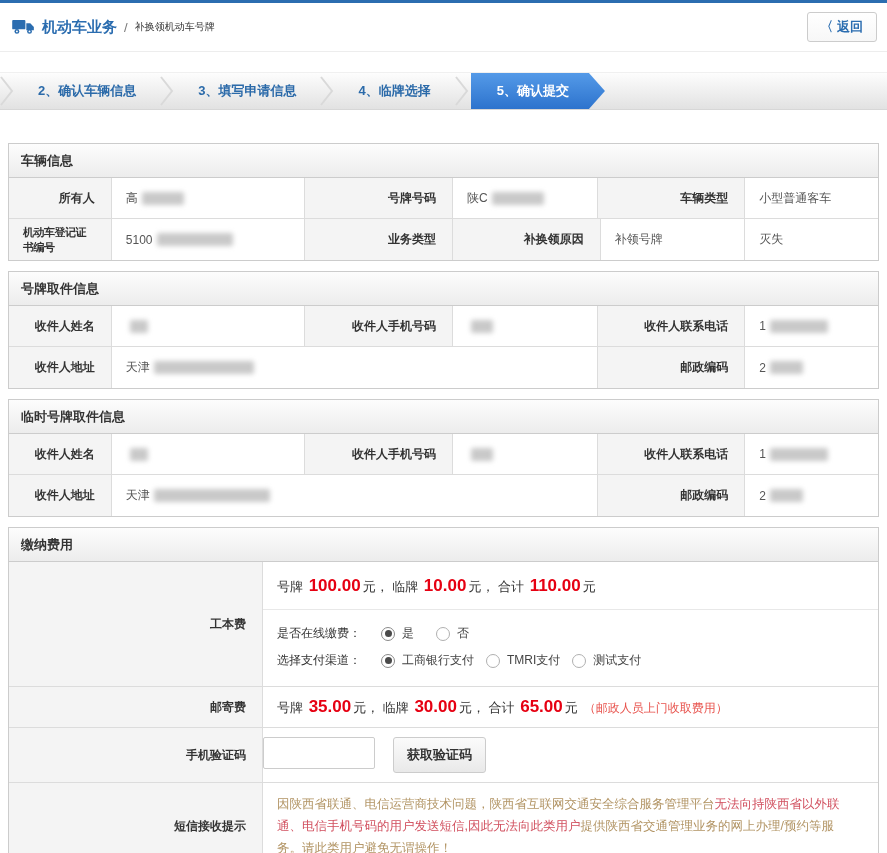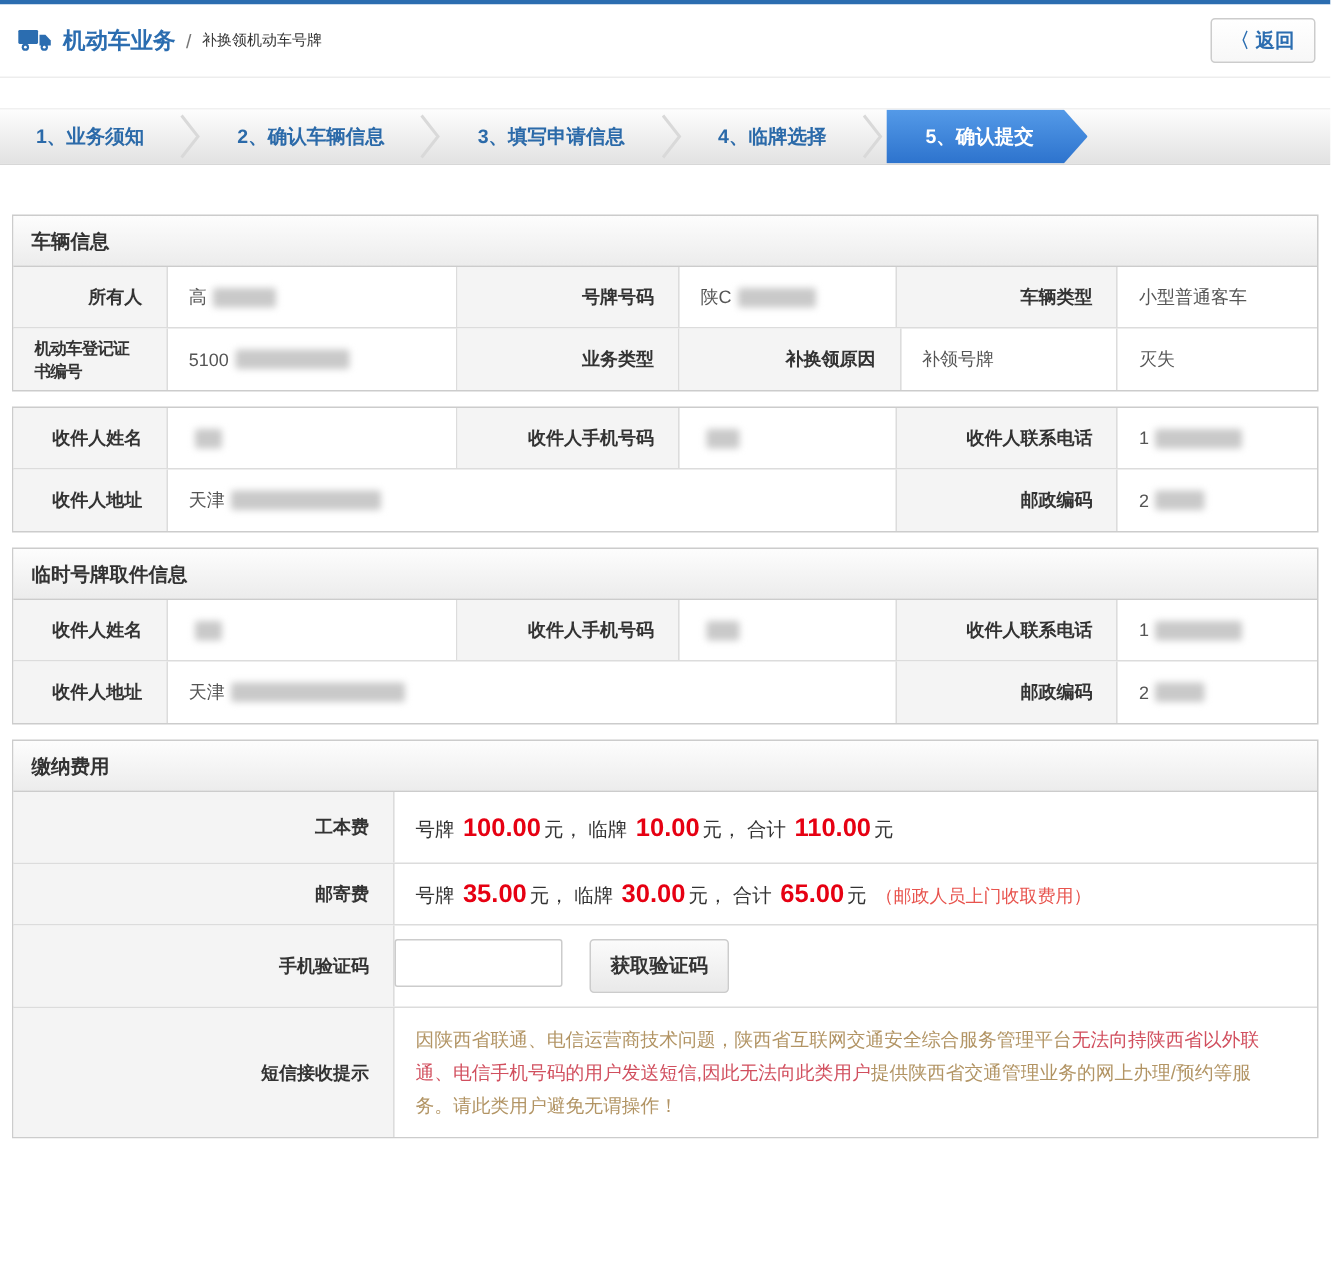--- a/index.html
+++ b/index.html
@@ -86,23 +86,20 @@
   <span class="hdr-title">机动车业务</span>
   <span class="hdr-sep">/</span>
   <span class="hdr-sub">补换领机动车号牌</span>
   <button class="back-btn">
     <span class="back-chv">〈</span>
     <span>返回</span>
   </button>
 </header>
 
 <nav class="steps">
-  <div class="step">
-      <span>1、业务须知</span>
-    </div>
   <svg class="step-sep" width="14" height="36">
       <path d="M1 4 L12 18 L1 32" stroke="#d9d9d9" stroke-width="2" fill="none"></path>
     </svg>
   <div class="step">
       <span>2、确认车辆信息</span>
     </div>
   <svg class="step-sep" width="14" height="36">
       <path d="M1 4 L12 18 L1 32" stroke="#d9d9d9" stroke-width="2" fill="none"></path>
     </svg>
   <div class="step">
@@ -153,20 +150,21 @@
       <div class="cell cell-v w-v2">
           <span>补领号牌</span>
         </div>
       <div class="cell cell-v w-v3">
           <span>灭失</span>
         </div>
     </div>
   </section>
 
   <section class="section">
+    <div class="sec-hd">号牌取件信息</div>
     <div class="row">
       <div class="cell cell-l w-l1">收件人姓名</div>
       <div class="cell cell-v w-v1">
           <span></span>
           <span class="blob" style="width: 18px;"></span>
         </div>
       <div class="cell cell-l w-l2">收件人手机号码</div>
       <div class="cell cell-v w-v2">
           <span></span>
           <span class="blob" style="width: 22px;"></span>
@@ -225,20 +223,38 @@
   </section>
 
   <section class="section">
     <div class="sec-hd">缴纳费用</div>
 
     <div class="row">
       <div class="cell cell-l fee-l">工本费</div>
       <div class="cell cell-v fee-v fee-value-stack">
         <div class="fee-line" style="padding-left:14px;">
           <span>号牌 </span><span class="amt">100.00</span><span>元， 临牌 </span><span class="amt">10.00</span><span>元， 合计 </span><span class="amt">110.00</span><span>元</span>
+        </div>
+        <div class="fee-sub" style="padding-left:14px;">
+          <div class="opt-line">
+            <span class="opt-caption">是否在线缴费：</span>
+            <span class="radio checked"></span>
+              <span class="opt-label">是</span>
+            <span class="radio" style="margin-left:22px;"></span>
+              <span class="opt-label">否</span>
+          </div>
+          <div class="opt-line">
+            <span class="opt-caption">选择支付渠道：</span>
+            <span class="radio checked"></span>
+              <span class="opt-label">工商银行支付</span>
+            <span class="radio" style="margin-left:12px;"></span>
+              <span class="opt-label">TMRI支付</span>
+            <span class="radio" style="margin-left:12px;"></span>
+              <span class="opt-label">测试支付</span>
+          </div>
         </div>
       </div>
     </div>
 
     <div class="row">
       <div class="cell cell-l fee-l">邮寄费</div>
       <div class="cell cell-v fee-v">
         <span class="fee-line" style="padding:0;">
           <span>号牌 </span><span class="amt">35.00</span><span>元， 临牌 </span><span class="amt">30.00</span><span>元， 合计 </span><span class="amt">65.00</span><span>元</span><span class="fee-note">（邮政人员上门收取费用）</span>
         </span>

